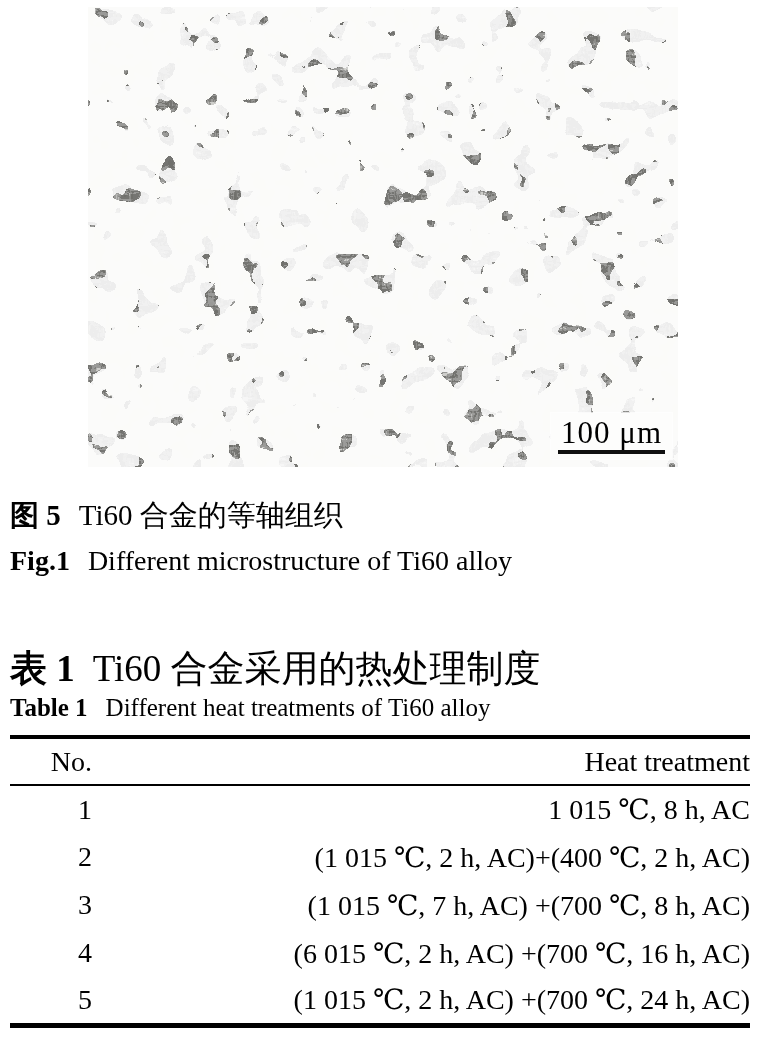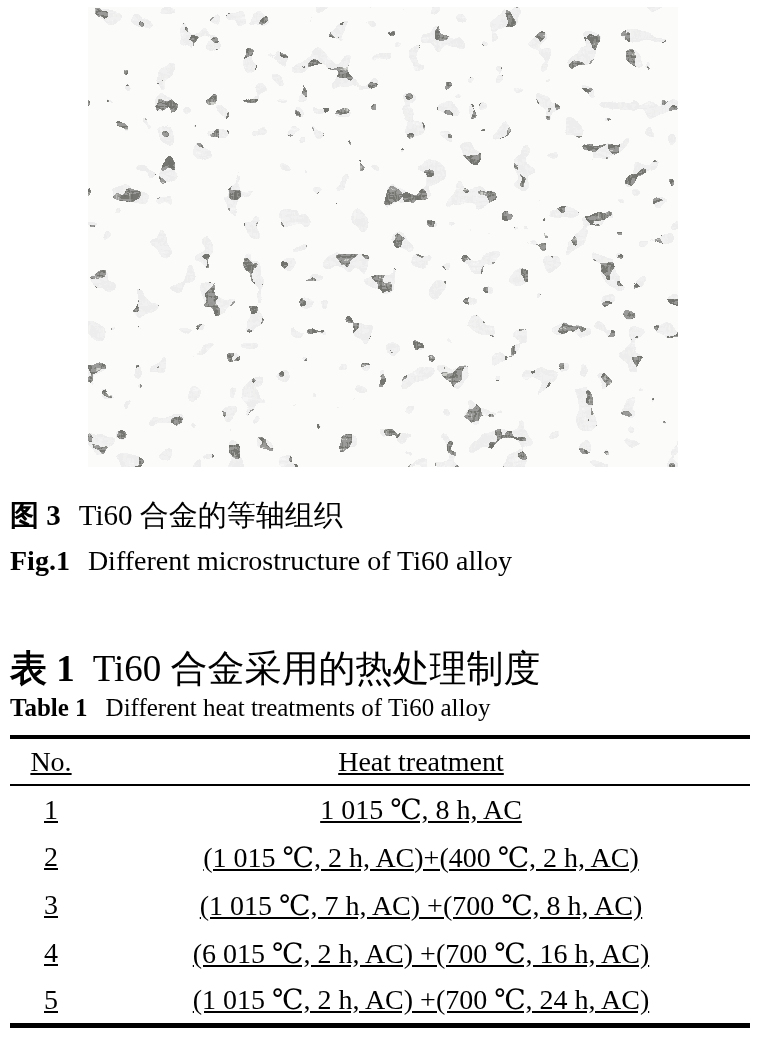--- a/index.html
+++ b/index.html
@@ -34,22 +34,22 @@
 
   .ht-table {
     position: absolute; left: 10px; top: 735px; width: 740px;
     border-collapse: collapse;
     font-size: 28px;
   }
   .ht-table thead tr { border-top: 4px solid #000; border-bottom: 2px solid #000; }
   .ht-table tbody tr:last-child { border-bottom: 5px solid #000; }
   .ht-table th { font-weight: 400; }
   .ht-table th, .ht-table td {
-    text-align: center; vertical-align: middle;
-    height: 48px; padding: 0; text-decoration: underline;
+    text-align: right; vertical-align: middle;
+    height: 48px; padding: 0;
   }
   .col-no { width: 82px; }
 </style>
 </head>
 <body>
 
 <div class="micrograph">
   <svg viewBox="0 0 590 460" preserveAspectRatio="none" aria-hidden="true">
     <defs>
       <filter id="stripeA" x="0" y="0" width="100%" height="100%">
@@ -86,23 +86,26 @@
             <feFuncA type="discrete" tableValues="0 1"></feFuncA>
           </feComponentTransfer>
       </filter>
     </defs>
     <rect width="590" height="460" fill="#cfcfcd"></rect>
     <rect width="590" height="460" filter="url(#stripeA)"></rect>
     <rect width="590" height="460" filter="url(#stripeB)" opacity="0.55"></rect>
     <rect width="590" height="460" filter="url(#blobs1)"></rect>
     <rect width="590" height="460" filter="url(#blobs2)" opacity="0.9"></rect>
   </svg>
+  <div class="scalebar">
+    <span class="bar-inner">100 μm</span>
+  </div>
 </div>
 
-<p class="caption cap-zh"><span class="cap-label">图 3</span><span class="cap-gap"></span><span>Ti60 合金的等轴组织</span></p>
+<p class="caption cap-zh"><span class="cap-label">图 5</span><span class="cap-gap"></span><span>Ti60 合金的等轴组织</span></p>
 
 <p class="caption cap-en"><span class="cap-label">Fig.1</span><span class="cap-gap"></span><span>Different microstructure of Ti60 alloy</span></p>
 
 <p class="caption tcap-zh"><span class="cap-label">表 1</span><span class="cap-gap"></span><span>Ti60 合金采用的热处理制度</span></p>
 
 <p class="caption tcap-en"><span class="cap-label">Table 1</span><span class="cap-gap"></span><span>Different heat treatments of Ti60 alloy</span></p>
 
 <table class="ht-table">
   <thead>
     <tr>

